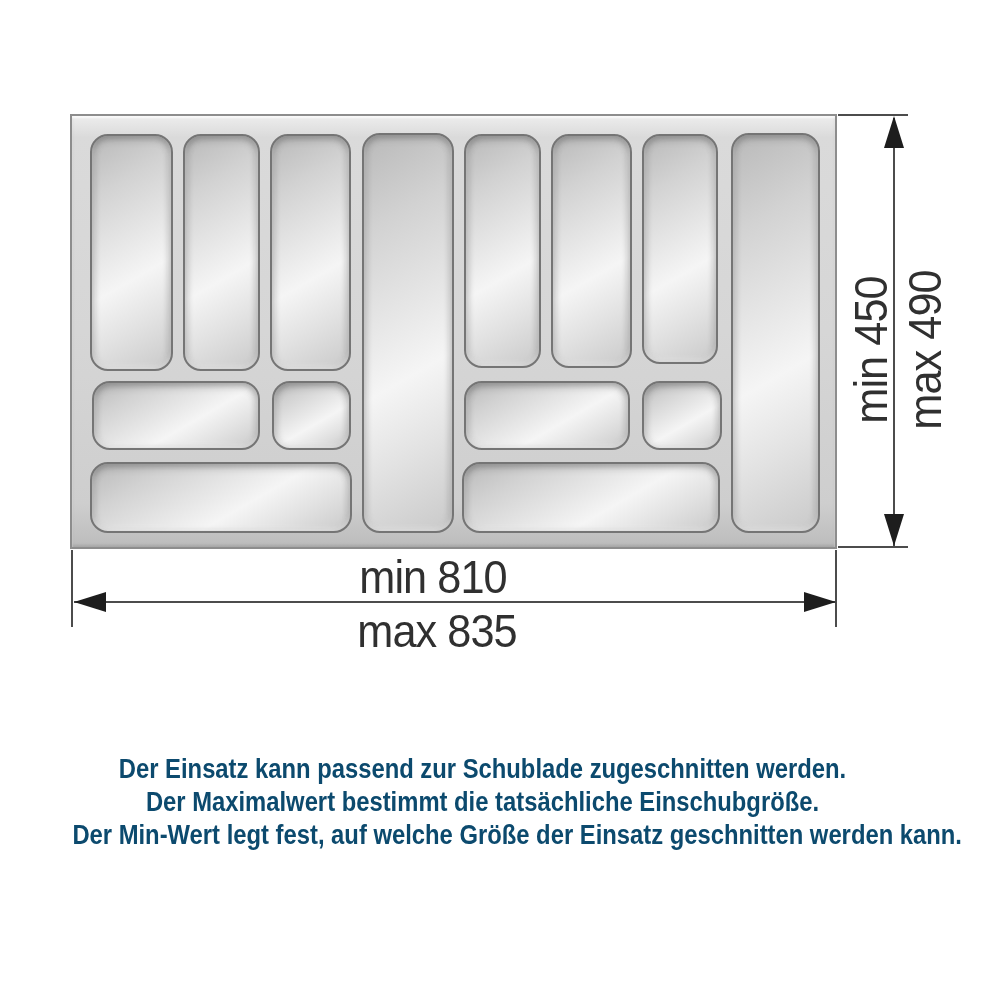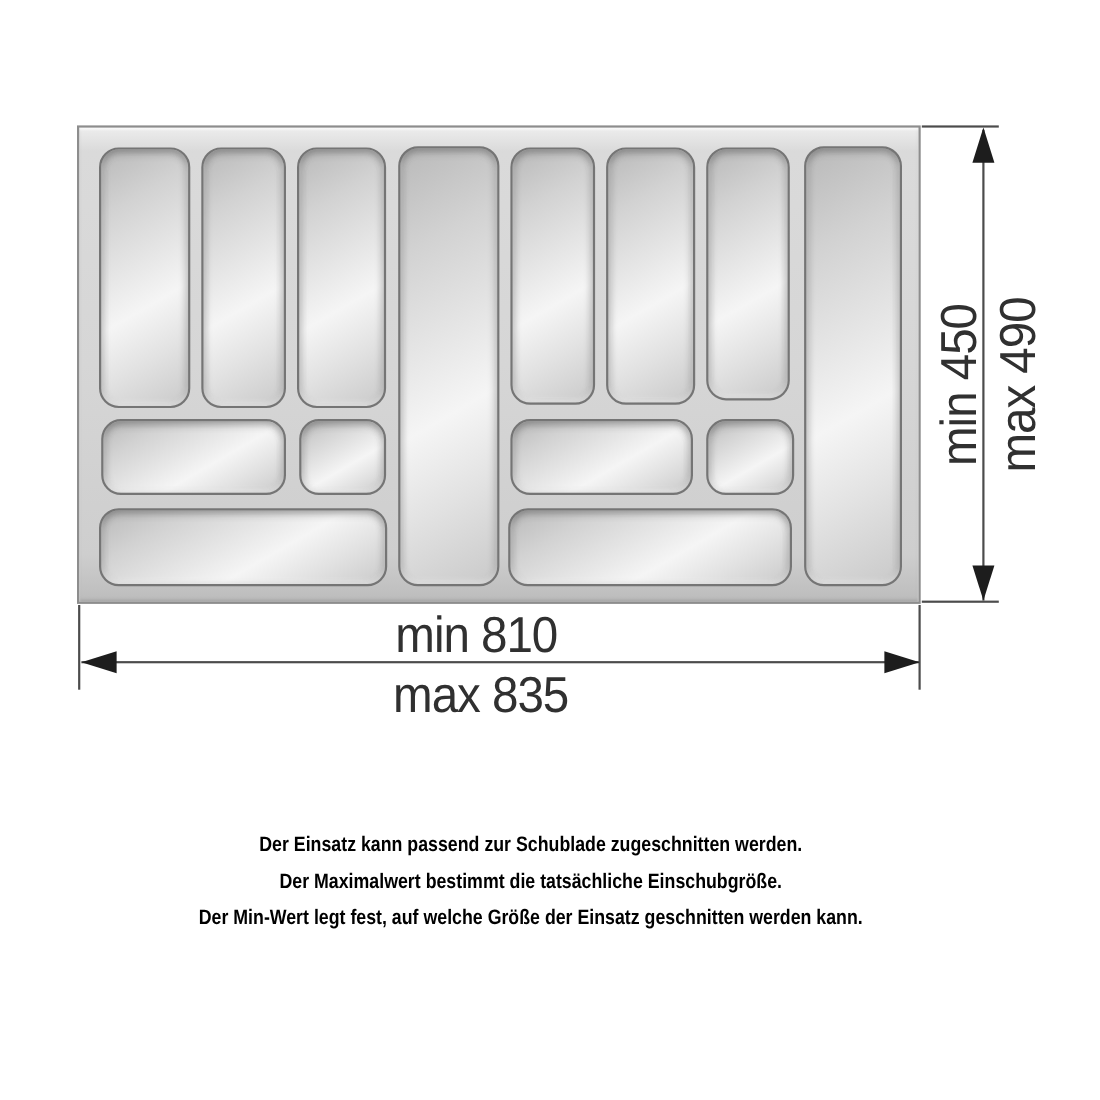--- a/index.html
+++ b/index.html
@@ -47,22 +47,22 @@
     white-space:nowrap; letter-spacing:-1px;
   }
   .width-min  { left:433px; top:577px; transform:translate(-50%,-50%) scaleX(.94); }
   .width-max  { left:437px; top:631px; transform:translate(-50%,-50%) scaleX(.94); }
   .height-min { left:871px; top:350px; transform:translate(-50%,-50%) rotate(-90deg) scaleX(.94); }
   .height-max { left:925px; top:350px; transform:translate(-50%,-50%) rotate(-90deg) scaleX(.94); }
 
   
   .description {
     position:absolute; left:0; top:752px; width:965px;
-    text-align:center; color:#000000; font-weight:bold;
-    font-size:19px; line-height:33px;
+    text-align:center; color:#0c4a6e; font-weight:bold;
+    font-size:28px; line-height:33px;
   }
   .description .line { transform:scaleX(.85); transform-origin:50% 50%; white-space:nowrap; }
 </style>
 </head>
 <body>
 
 <div class="canvas">
 
   <div class="tray">
       <div class="compartment" style="left: 18px; top: 18px; width: 83px; height: 237px;"></div>

